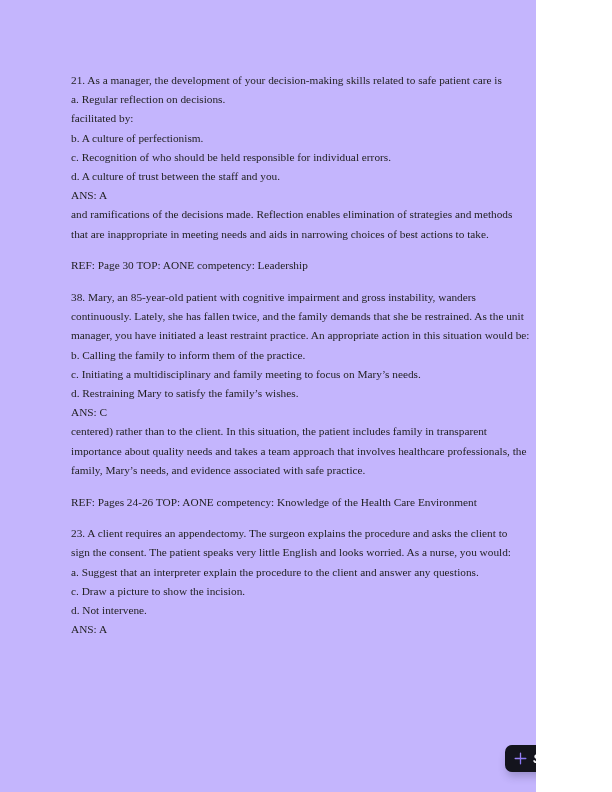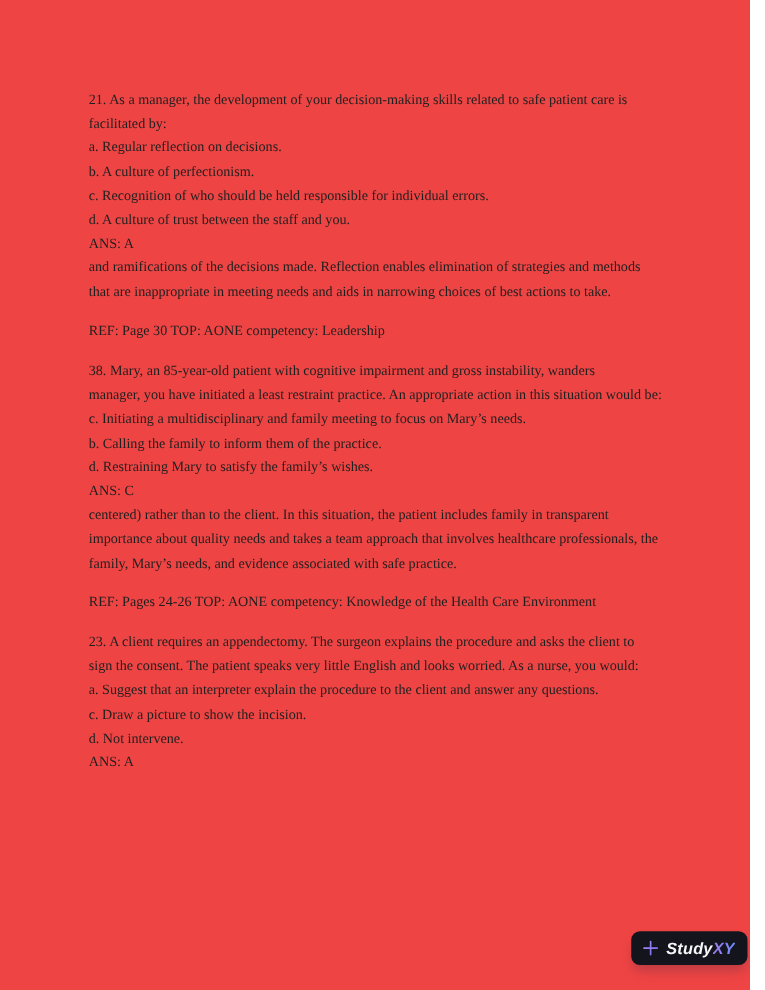--- a/index.html
+++ b/index.html
@@ -1,20 +1,20 @@
 <!DOCTYPE html>
 <html><head>
 <meta charset="utf-8">
 <style>
   html, body { margin: 0; padding: 0; background: #ffffff; }
   .page {
     position: relative;
-    width: 600px;
+    width: 536px;
     height: 792px;
-    background: #ef4444;
+    background: #c4b5fd;
     overflow: hidden;
     font-family: "Liberation Serif", serif;
     color: #1f1f1f;
   }
   .content {
     position: absolute;
     left: 71px;
     top: 71px;
     width: 505px;
     font-size: 11.3px;
@@ -56,37 +56,38 @@
   }
 </style>
 </head>
 <body>
 
 <div class="page">
   <div class="content">
 
     <section class="block">
       <div class="ln">21. As a manager, the development of your decision-making skills related to safe patient care is</div>
+      <div class="ln">a. Regular reflection on decisions.</div>
       <div class="ln">facilitated by:</div>
-      <div class="ln">a. Regular reflection on decisions.</div>
       <div class="ln">b. A culture of perfectionism.</div>
       <div class="ln">c. Recognition of who should be held responsible for individual errors.</div>
       <div class="ln">d. A culture of trust between the staff and you.</div>
       <div class="ln">ANS: A</div>
       <div class="ln">and ramifications of the decisions made. Reflection enables elimination of strategies and methods</div>
       <div class="ln">that are inappropriate in meeting needs and aids in narrowing choices of best actions to take.</div>
     </section>
 
     <div class="ref-line">REF: Page 30 TOP: AONE competency: Leadership</div>
 
     <section class="block">
       <div class="ln">38. Mary, an 85-year-old patient with cognitive impairment and gross instability, wanders</div>
+      <div class="ln">continuously. Lately, she has fallen twice, and the family demands that she be restrained. As the unit</div>
       <div class="ln">manager, you have initiated a least restraint practice. An appropriate action in this situation would be:</div>
+      <div class="ln">b. Calling the family to inform them of the practice.</div>
       <div class="ln">c. Initiating a multidisciplinary and family meeting to focus on Mary’s needs.</div>
-      <div class="ln">b. Calling the family to inform them of the practice.</div>
       <div class="ln">d. Restraining Mary to satisfy the family’s wishes.</div>
       <div class="ln">ANS: C</div>
       <div class="ln">centered) rather than to the client. In this situation, the patient includes family in transparent</div>
       <div class="ln">importance about quality needs and takes a team approach that involves healthcare professionals, the</div>
       <div class="ln">family, Mary’s needs, and evidence associated with safe practice.</div>
     </section>
 
     <div class="ref-line">REF: Pages 24-26 TOP: AONE competency: Knowledge of the Health Care Environment</div>
 
     <section class="block">

